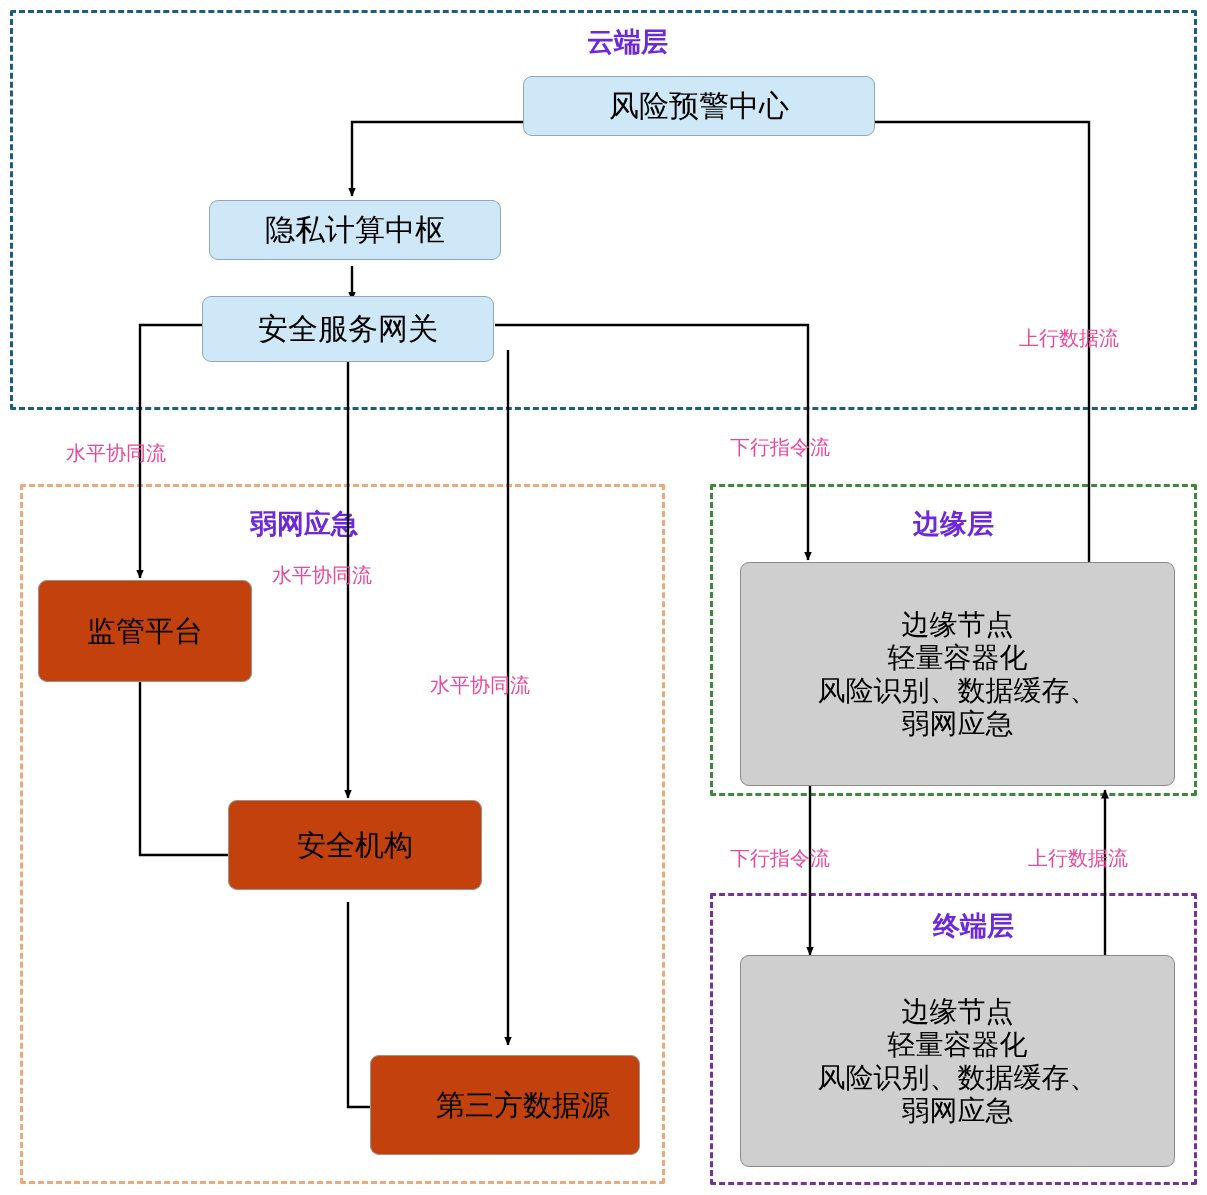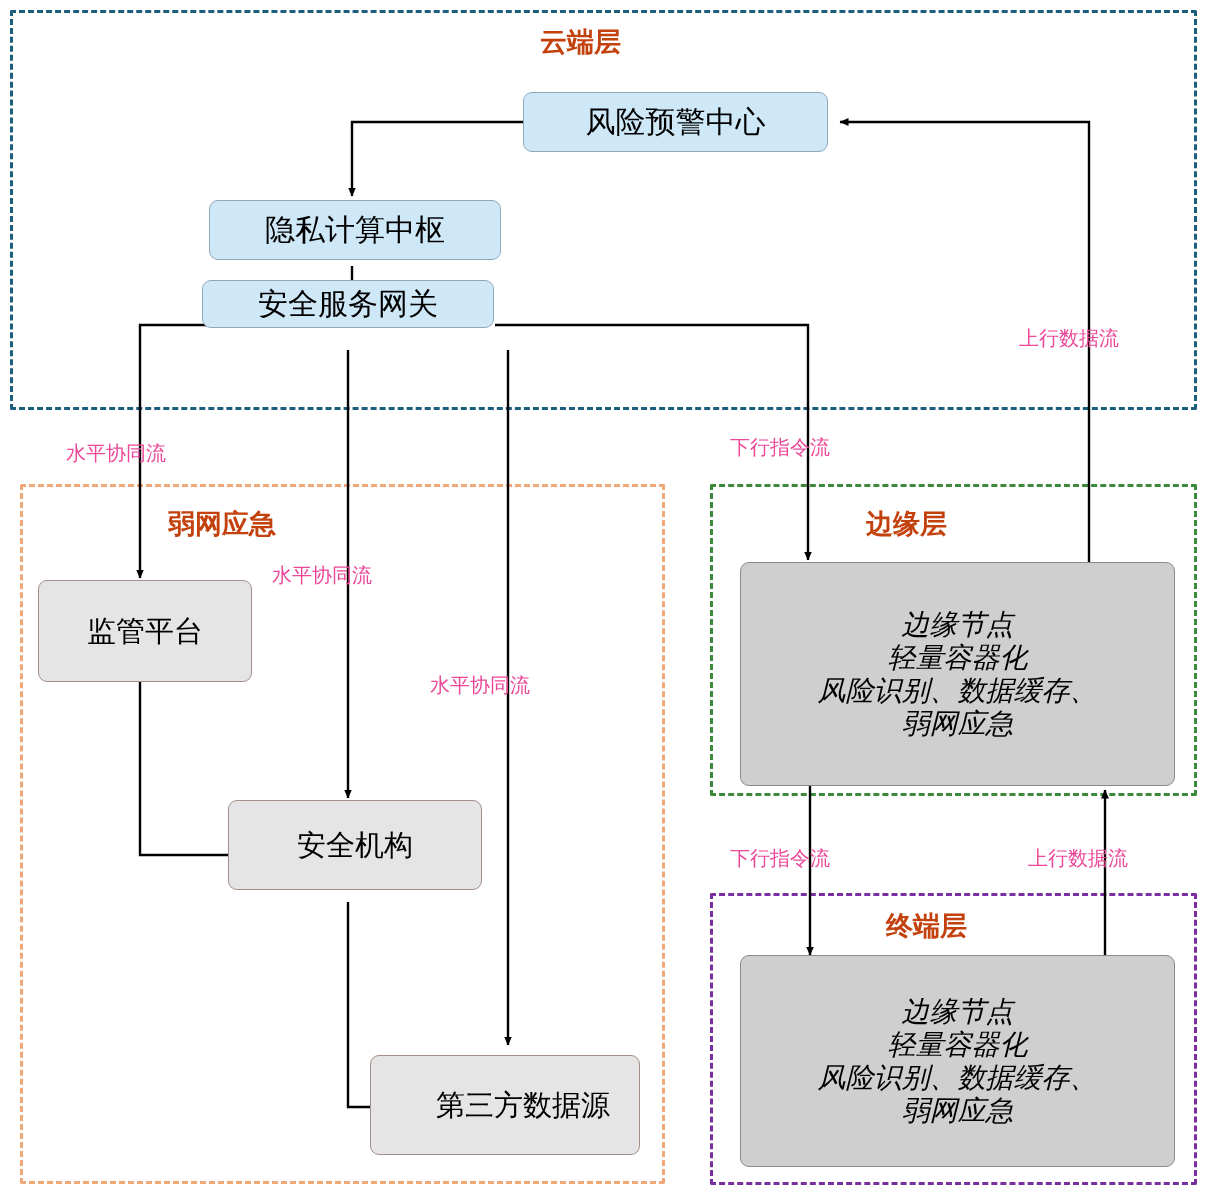--- a/index.html
+++ b/index.html
@@ -30,52 +30,51 @@
     box-sizing: border-box;
     border-width: 3px;
     border-style: dashed;
     border-radius: 2px;
     background: transparent;
   }
   .zone-title {
     position: absolute;
     font-size: 27px;
     font-weight: bold;
-    color: #c2410c;
+    color: #6d28d9;
     white-space: nowrap;
-    text-align: left;
+    text-align: right;
   }
   .node {
     position: absolute;
     box-sizing: border-box;
     border: 1.6px solid #6d6d6d;
     border-radius: 9px;
     display: flex;
     align-items: center;
     justify-content: center;
     text-align: center;
     color: #000000;
     line-height: 1.18;
     white-space: pre-line;
   }
   .node-cloud {
     background: #cfe8f7;
     border-color: #8fa9bb;
     font-size: 30px;
   }
   .node-ext {
-    background: #e5e5e5;
+    background: #c2410c;
     border-color: #a39089;
     font-size: 29px;
   }
   .node-gray {
     background: #cfcfcf;
     border-color: #8a8a8a;
     font-size: 28px;
-    font-style: italic;
   }
   .edge-label {
     position: absolute;
     font-size: 20px;
     color: #ec4899;
     white-space: nowrap;
   }
 </style>
 </head>
 <body>
@@ -118,23 +117,23 @@
       <path d="M140,682 L140,855 L228,855"></path>
 
       <path d="M348,902 L348,1107 L370,1107"></path>
 
       <path d="M810,786 L810,955" marker-end="url(#arrow)"></path>
 
       <path d="M1105,955 L1105,790" marker-end="url(#arrow)"></path>
     </g>
   </svg>
 
-  <div class="node node-cloud" style="left:523px; top:92px; width:305px; height:60px;">风险预警中心</div>
+  <div class="node node-cloud" style="left:523px; top:76px; width:352px; height:60px;">风险预警中心</div>
   <div class="node node-cloud" style="left:202px; top:200px; width:292px; height:60px;margin-left:7px;">隐私计算中枢</div>
-  <div class="node node-cloud" style="left:202px; top:280px; width:292px; height:48px;">安全服务网关</div>
+  <div class="node node-cloud" style="left:202px; top:296px; width:292px; height:66px;">安全服务网关</div>
 
   <div class="node node-ext" style="left:38px; top:580px; width:214px; height:102px;">监管平台</div>
   <div class="node node-ext" style="left:228px; top:800px; width:254px; height:90px;">安全机构</div>
   <div class="node node-ext" style="left:370px; top:1055px; width:270px; height:100px;padding-left:36px;">第三方数据源</div>
 
   <div class="node node-gray" style="left:740px; top:562px; width:435px; height:224px;">边缘节点
 轻量容器化
 风险识别、数据缓存、
 弱网应急</div>
   <div class="node node-gray" style="left:740px; top:955px; width:435px; height:212px;">边缘节点

